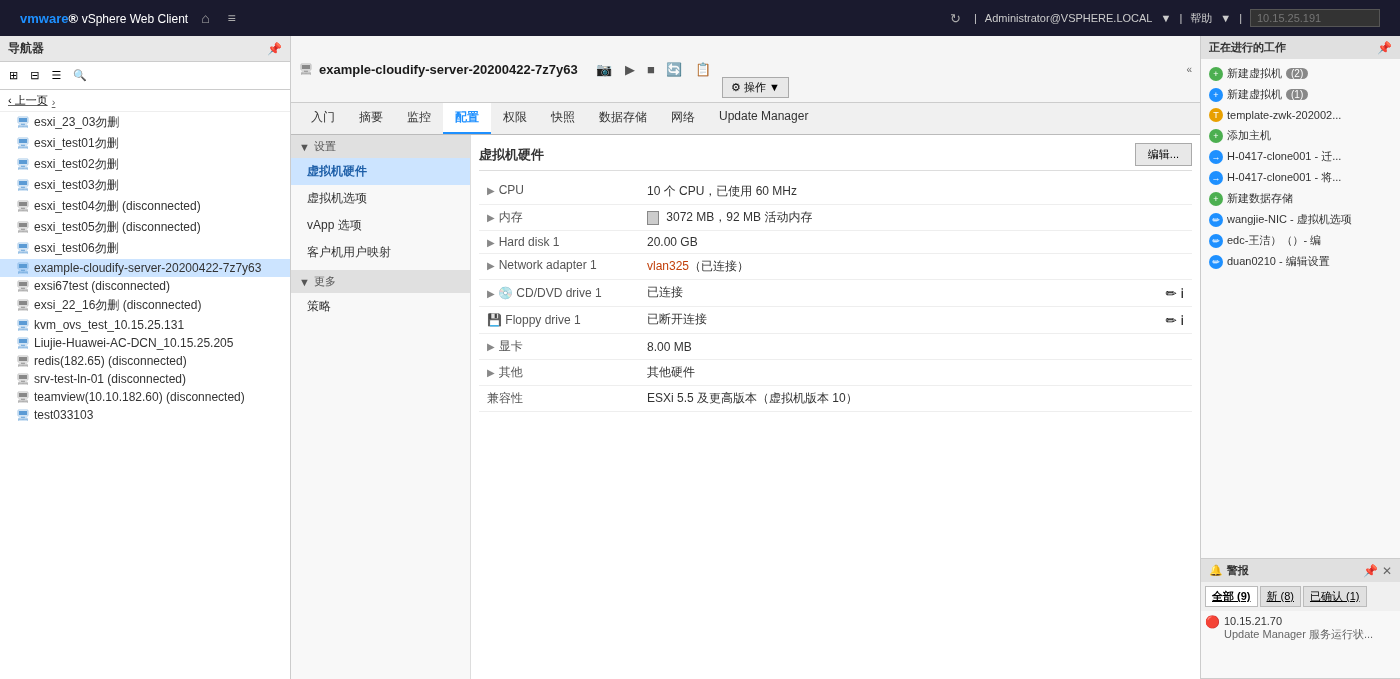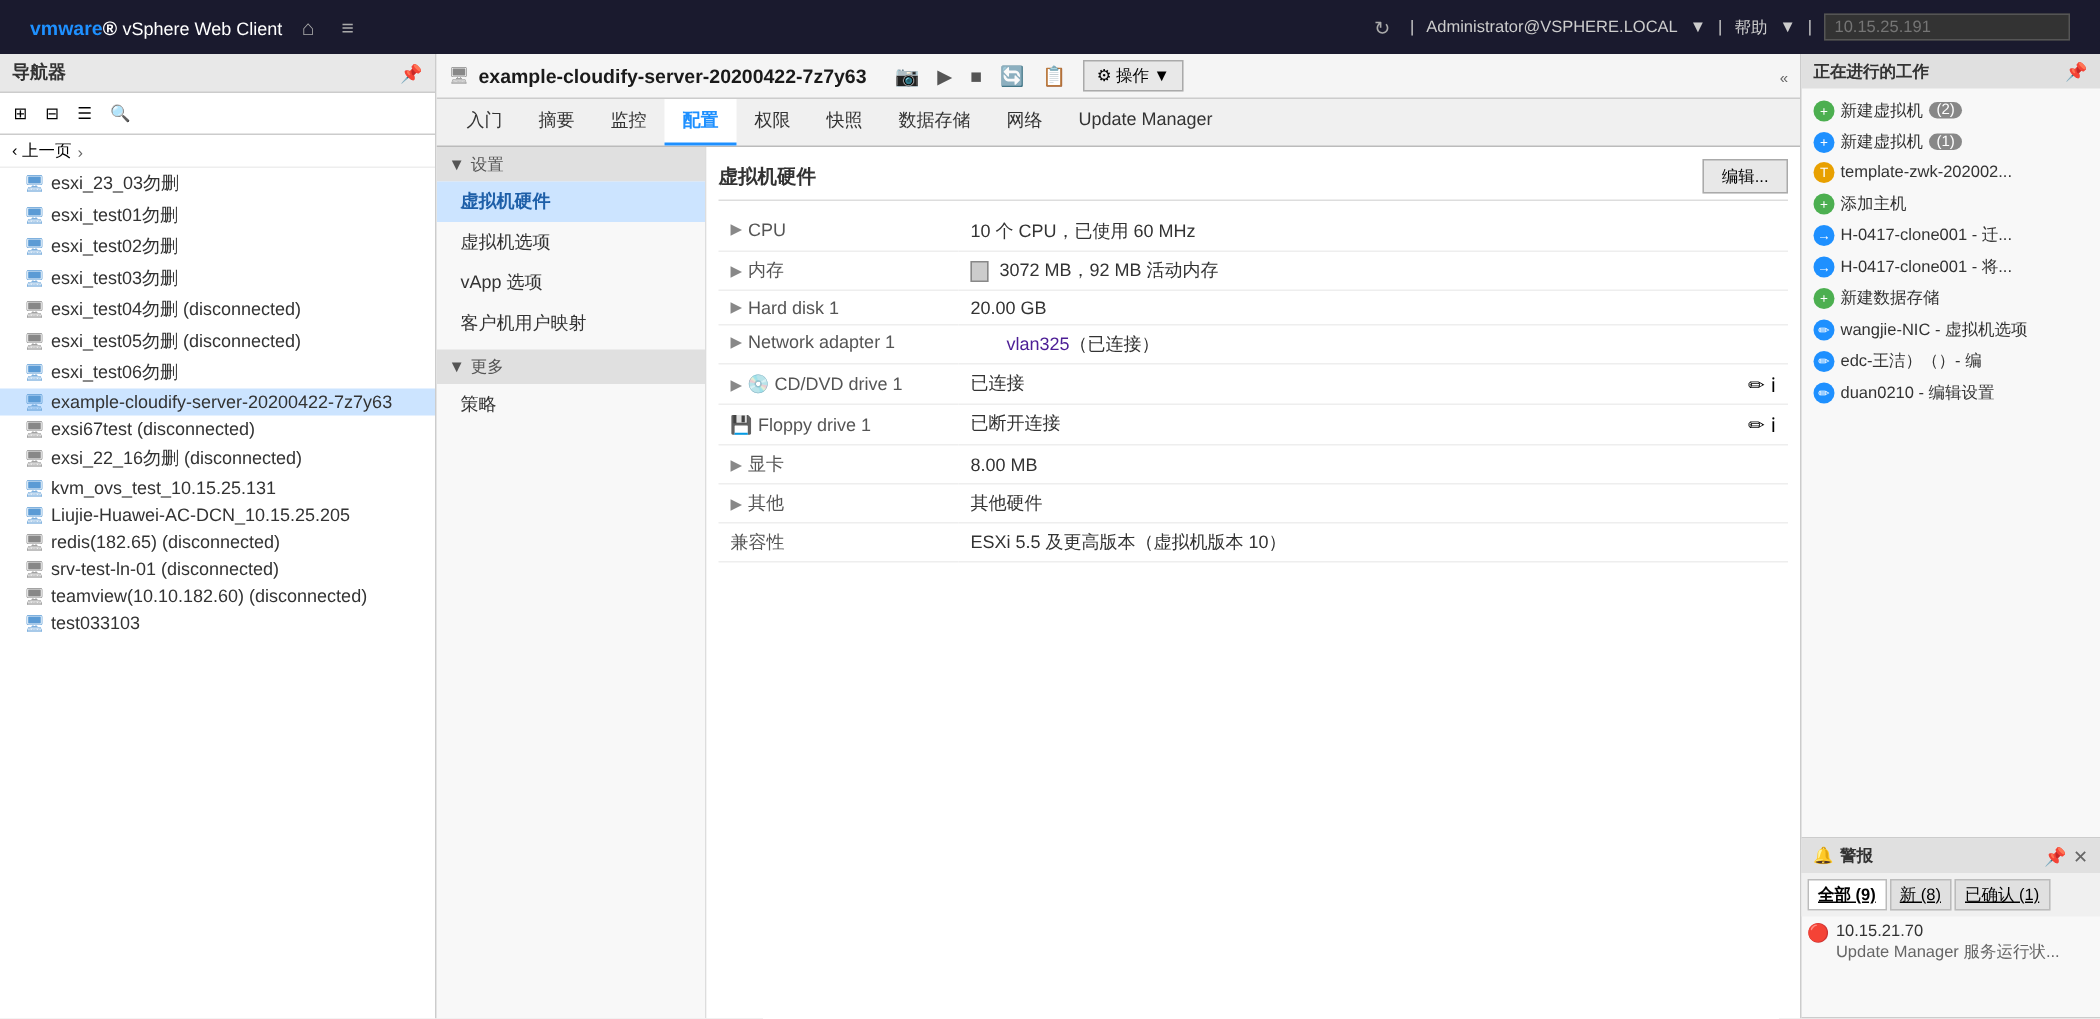--- a/index.html
+++ b/index.html
@@ -4,44 +4,44 @@
   <style>
     * { margin: 0; padding: 0; box-sizing: border-box; }
     body { font-family: Arial, sans-serif; font-size: 12px; background: #f0f0f0; color: #333; width: 1400px; height: 679px; overflow: hidden; }
 
     
     .topbar { background: #1a1a2e; height: 36px; display: flex; align-items: center; padding: 0 20px; color: #ccc; justify-content: space-between; }
     .topbar-left { display: flex; align-items: center; gap: 8px; }
     .vmware-logo { color: #fff; font-size: 13px; font-weight: bold; }
     .vmware-logo span { color: #1e90ff; }
     .topbar-right { display: flex; align-items: center; gap: 8px; font-size: 11px; color: #ccc; }
-    .topbar-search { background: #333; border: 1px solid #555; color: #fff; padding: 2px 6px; font-size: 11px; width: 164px; }
+    .topbar-search { background: #333; border: 1px solid #555; color: #fff; padding: 2px 6px; font-size: 11px; width: 130px; }
 
     
     .main-container { display: flex; height: calc(679px - 36px); }
 
     
     .navigator { width: 291px; border-right: 1px solid #ccc; display: flex; flex-direction: column; background: #fff; }
     .nav-header { background: #e8e8e8; padding: 4px 8px; border-bottom: 1px solid #ccc; display: flex; justify-content: space-between; align-items: center; font-size: 12px; font-weight: bold; }
     .nav-toolbar { display: flex; gap: 2px; padding: 4px; border-bottom: 1px solid #ccc; align-items: center; }
     .nav-toolbar-btn { background: none; border: 1px solid transparent; cursor: pointer; padding: 2px 4px; font-size: 11px; }
-    .nav-breadcrumb { padding: 3px 8px; font-size: 11px; color: #666; border-bottom: 1px solid #eee; display: flex; gap: 4px; align-items: flex-end; }
+    .nav-breadcrumb { padding: 3px 8px; font-size: 11px; color: #666; border-bottom: 1px solid #eee; display: flex; gap: 4px; align-items: flex-end; text-decoration: underline; }
     .nav-tree { flex: 1; overflow-y: auto; font-size: 12px; }
     .nav-item { padding: 2px 8px 2px 16px; cursor: pointer; display: flex; align-items: center; gap: 4px; white-space: nowrap; overflow: hidden; }
     .nav-item.selected { background: #cce4ff; }
     .nav-item .icon { font-size: 11px; flex-shrink: 0; }
     .icon-vm { color: #5b9bd5; }
     .icon-vm-off { color: #888; }
 
     
     .center-content { flex: 1; display: flex; flex-direction: column; overflow: hidden; }
     .vm-title-bar { background: #f5f5f5; border-bottom: 1px solid #ccc; padding: 4px 8px; display: flex; align-items: center; gap: 6px; font-size: 12px; }
     .vm-title { font-weight: bold; color: #1a1a1a; font-size: 13px; }
     .vm-toolbar-btn { background: none; border: none; cursor: pointer; padding: 2px 5px; font-size: 13px; color: #555; }
-    .operate-btn { background: #e8e8e8; border: 1px solid #aaa; padding: 2px 8px; font-size: 11px; cursor: pointer; }
+    .operate-btn { background: #e8e8e8; border: 1px solid #aaa; padding: 2px 8px; font-size: 11px; cursor: pointer; margin-top: 37px; }
 
     .main-tabs { display: flex; background: #f0f0f0; border-bottom: 1px solid #bbb; padding: 0 8px; }
     .main-tab { padding: 6px 12px; cursor: pointer; font-size: 12px; border-bottom: 2px solid transparent; }
     .main-tab.active { border-bottom: 2px solid #1e90ff; background: #fff; font-weight: bold; color: #1e90ff; }
 
     
     .config-panel { display: flex; flex: 1; overflow: hidden; }
     .config-sidebar { width: 180px; background: #f8f8f8; border-right: 1px solid #ddd; overflow-y: auto; }
     .config-section-header { background: #e0e0e0; padding: 4px 8px; font-size: 11px; color: #555; cursor: pointer; display: flex; align-items: center; gap: 4px; }
     .config-item { padding: 5px 8px 5px 16px; font-size: 12px; cursor: pointer; }
@@ -49,21 +49,21 @@
 
     
     .hardware-panel { flex: 1; background: #fff; overflow-y: auto; padding: 8px; }
     .hw-title-bar { display: flex; justify-content: space-between; align-items: center; margin-bottom: 8px; padding-bottom: 4px; border-bottom: 1px solid #ddd; }
     .hw-title { font-size: 13px; font-weight: bold; }
     .edit-btn { background: #e8e8e8; border: 1px solid #aaa; padding: 3px 12px; font-size: 11px; cursor: pointer; }
     .hw-table { width: 100%; border-collapse: collapse; font-size: 12px; }
     .hw-table tr { border-bottom: 1px solid #eee; }
     .hw-table td { padding: 4px 8px; vertical-align: middle; }
     .hw-table td:first-child { width: 160px; color: #555; display: flex; align-items: center; gap: 4px; }
-    .hw-link { color: #4c1d95; text-decoration: none; margin-left: 24px; }
+    .hw-link { color: #c2410c; text-decoration: none; }
     .expand-arrow { color: #888; font-size: 10px; cursor: pointer; }
 
     
     .right-panel { width: 200px; border-left: 1px solid #ccc; display: flex; flex-direction: column; background: #f8f8f8; }
     .right-section { border-bottom: 1px solid #ccc; }
     .right-section-header { background: #e0e0e0; padding: 4px 8px; font-size: 11px; font-weight: bold; display: flex; justify-content: space-between; align-items: center; }
     .right-section-content { padding: 4px; font-size: 11px; }
     .task-item { display: flex; align-items: center; gap: 4px; padding: 3px 4px; font-size: 11px; cursor: pointer; }
     .task-count { background: #888; color: #fff; border-radius: 8px; padding: 0 5px; font-size: 10px; }
     .task-icon { width: 14px; height: 14px; border-radius: 50%; display: inline-flex; align-items: center; justify-content: center; font-size: 9px; }

